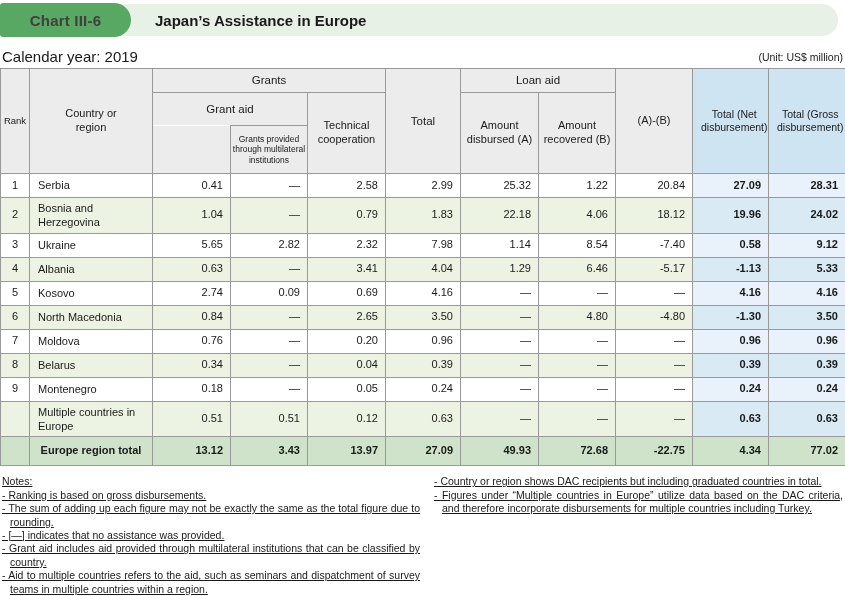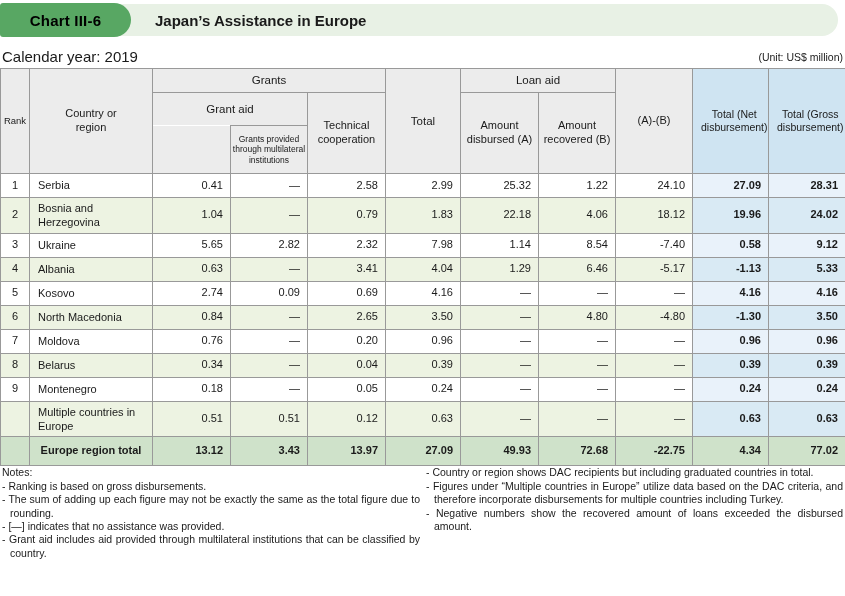--- a/index.html
+++ b/index.html
@@ -21,21 +21,21 @@
     font-family:"Liberation Sans", sans-serif;color:var(--ink);overflow:hidden;
   }
   
   .banner{
     position:relative;margin:4px 7px 0 0;height:32px;
     background:var(--band-green);border-radius:3px 16px 16px 3px;
   }
   .badge{
     position:absolute;left:0;top:-1px;width:131px;height:34px;
     background:var(--badge-green);border-radius:3px 17px 17px 3px;
-    color:#000000;font-weight:bold;font-size:15px;
+    color:#404040;font-weight:bold;font-size:15px;
     display:flex;align-items:center;justify-content:center;letter-spacing:.2px;
   }
   .banner-title{
     position:absolute;left:155px;top:0;height:32px;display:flex;align-items:center;
     font-weight:bold;font-size:15px;
   }
   
   .subhead{
     display:flex;justify-content:space-between;align-items:flex-end;
     margin:12px 2px 3px 2px;
@@ -67,21 +67,21 @@
   td.rank{text-align:center;}
   td.country{text-align:left;padding:3px 2px 3px 8px;line-height:1.3;}
   td.num{text-align:right;padding-right:7px;}
   td.blue-a{background:var(--blue-a) !important;}
   td.blue-b{background:var(--blue-b) !important;}
   td.strong{font-weight:bold;}
   tr.total-row{height:29px;}
   tr.total-row td{background:var(--total-green);font-weight:bold;}
   td.total-label{text-align:center;}
   
-  .notes{display:flex;gap:6px;margin:0 2px 0 2px;}
+  .notes{display:flex;gap:14px;margin:9px 2px 0 2px;text-decoration:underline;}
   .notes-col{font-size:10.5px;line-height:1.28;}
   .notes-left{width:418px;flex:none;}
   .notes-right{flex:1;}
   .notes-title{font-size:10.5px;}
   .note{padding-left:8px;text-indent:-8px;text-align:justify;}
 </style>
 </head>
 <body>
 
 <div class="page">
@@ -135,21 +135,21 @@
     <tbody>
         <tr>
           <td class="rank">1</td>
           <td class="country">Serbia</td>
           <td class="num">0.41</td>
           <td class="num">—</td>
           <td class="num">2.58</td>
           <td class="num">2.99</td>
           <td class="num">25.32</td>
           <td class="num">1.22</td>
-          <td class="num">24.10</td>
+          <td class="num">20.84</td>
           <td class="num strong blue-a">27.09</td>
           <td class="num strong blue-a">28.31</td>
         </tr>
         <tr class="alt">
           <td class="rank">2</td>
           <td class="country">Bosnia and Herzegovina</td>
           <td class="num">1.04</td>
           <td class="num">—</td>
           <td class="num">0.79</td>
           <td class="num">1.83</td>
@@ -280,24 +280,24 @@
   </table>
 
   <div class="notes">
     <div class="notes-col notes-left">
       <div class="notes-title">Notes:</div>
       <div>
           <div class="note">- Ranking is based on gross disbursements.</div>
           <div class="note">- The sum of adding up each figure may not be exactly the same as the total figure due to rounding.</div>
           <div class="note">- [—] indicates that no assistance was provided.</div>
           <div class="note">- Grant aid includes aid provided through multilateral institutions that can be classified by country.</div>
+          <div class="note">- Aid to multiple countries refers to the aid, such as seminars and dispatchment of survey teams in multiple countries within a region.</div>
         </div>
     </div>
     <div class="notes-col notes-right">
       <div>
           <div class="note">- Country or region shows DAC recipients but including graduated countries in total.</div>
           <div class="note">- Figures under “Multiple countries in Europe” utilize data based on the DAC criteria, and therefore incorporate disbursements for multiple countries including Turkey.</div>
-          <div class="note">- Negative numbers show the recovered amount of loans exceeded the disbursed amount.</div>
         </div>
     </div>
   </div>
 
 </div>
 
 </body></html>

